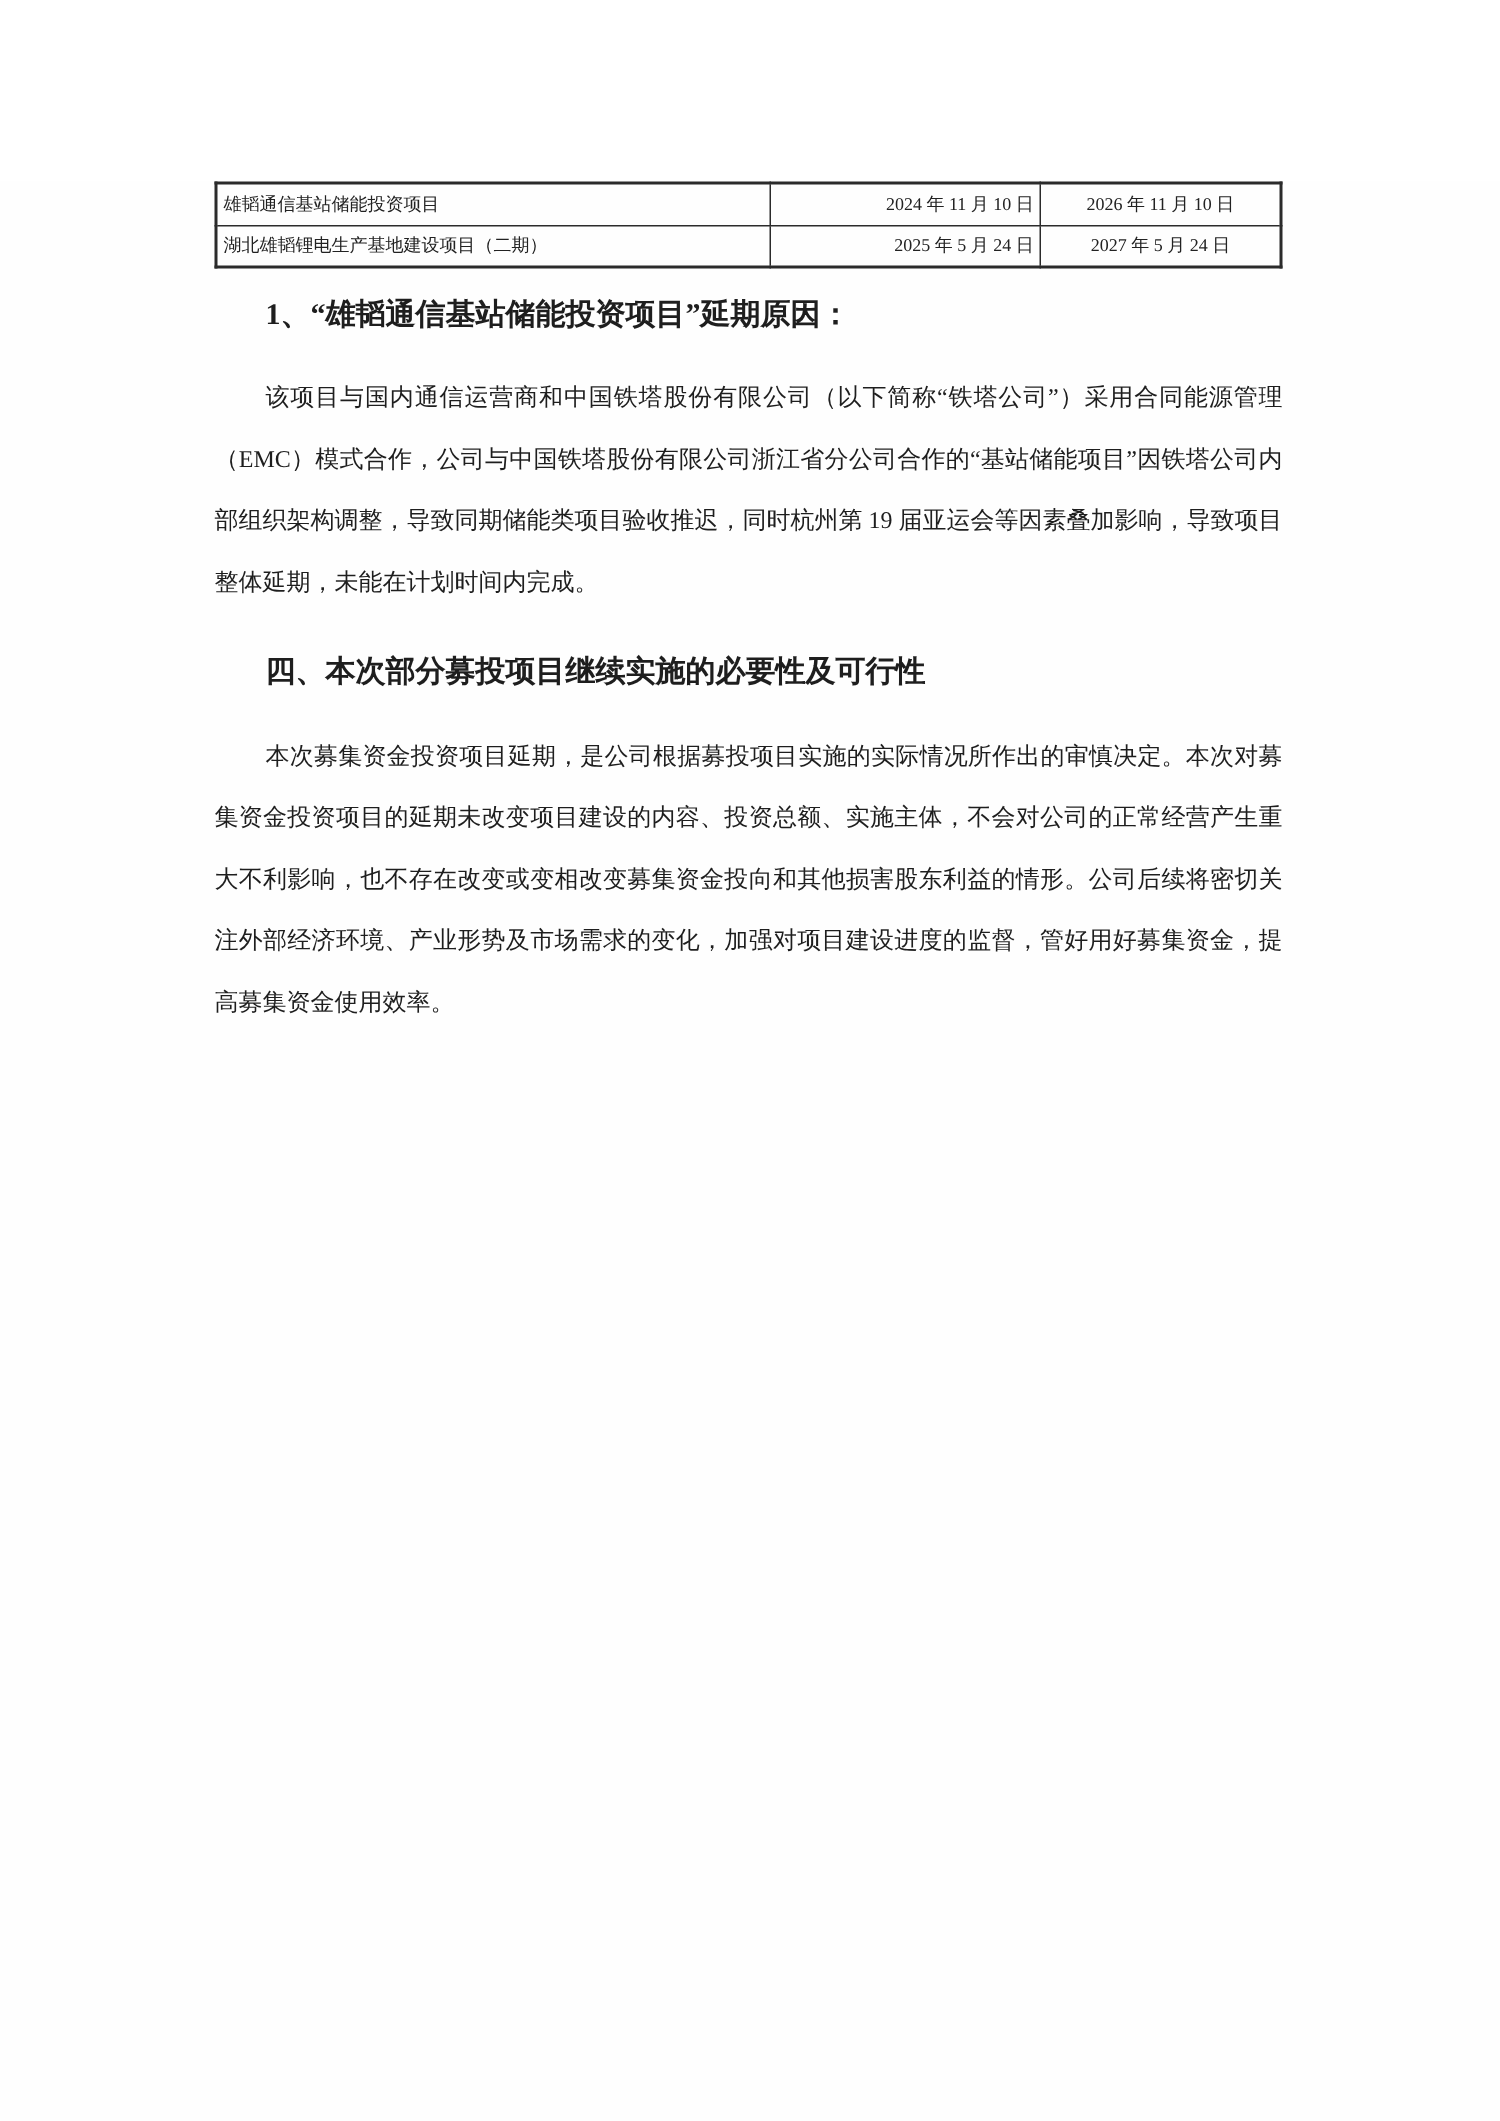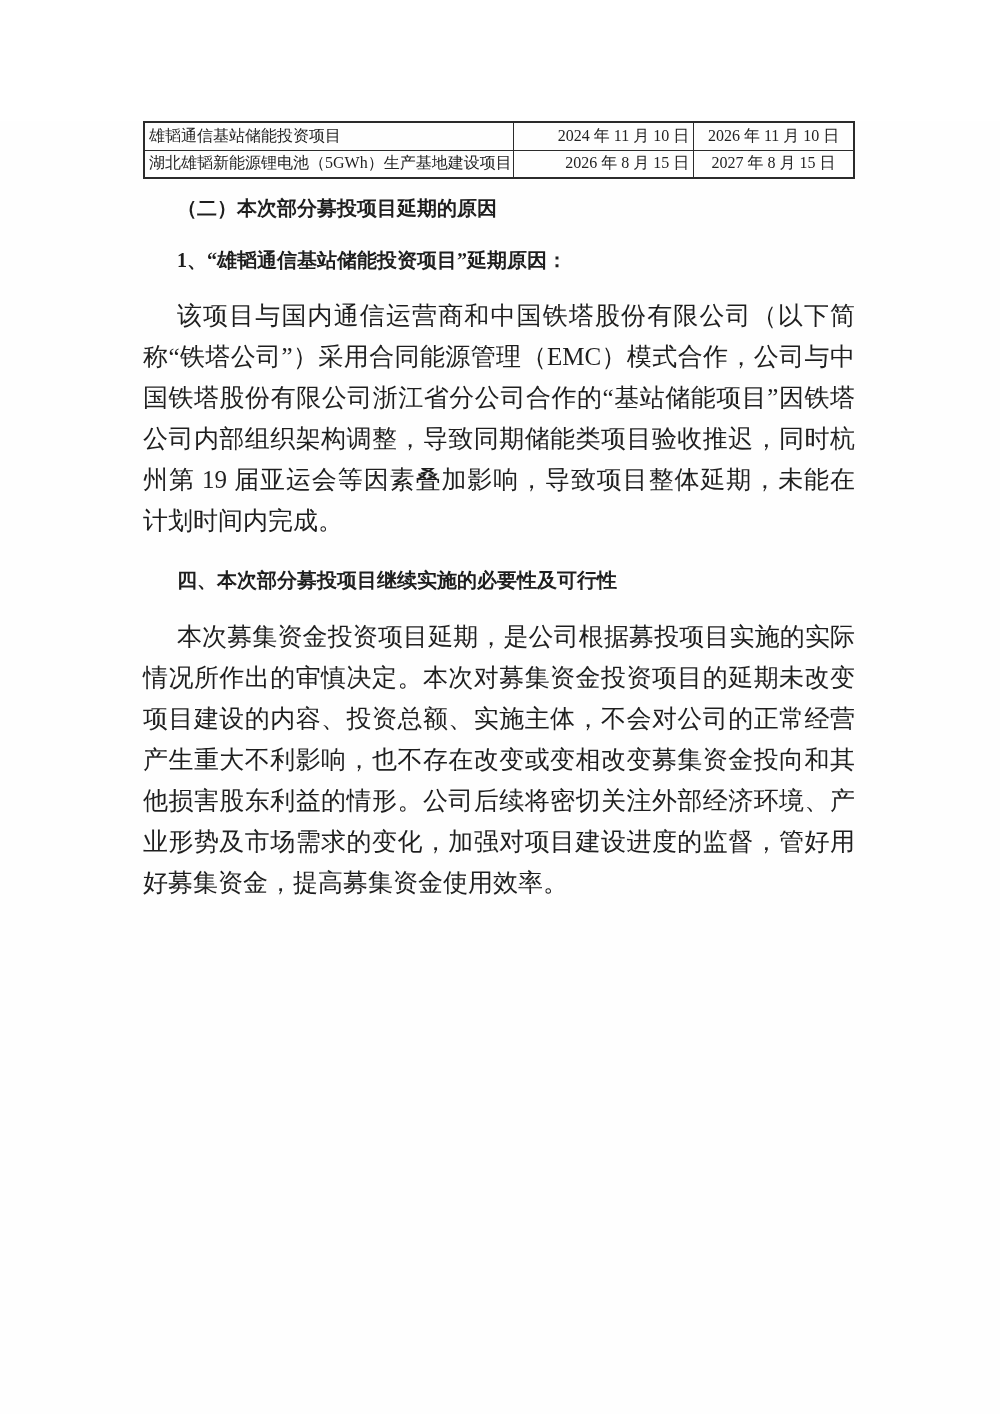--- a/index.html
+++ b/index.html
@@ -16,33 +16,33 @@
   table.delay-table {
     width: 712px;
     margin-top: 121px;
     border-collapse: collapse;
     border: 2px solid #2b2b2b;
     table-layout: fixed;
   }
   table.delay-table td {
     border: 1px solid #2b2b2b;
     height: 28px;
-    font-size: 16px;
+    font-size: 12px;
     color: #222;
     vertical-align: middle;
     padding: 0 4px;
     white-space: nowrap;
     overflow: hidden;
   }
   td.c-project { width: 364px; text-align: left; padding-left: 9px; }
   td.c-date1   { width: 178px; text-align: right; }
   td.c-date2   { width: 158px; text-align: center; }
 
   .blk {
-    font-size: 25px;
+    font-size: 16px;
     line-height: 41px;
     text-align: justify;
     text-indent: 34px;
     color: #1e1e1e;
   }
   .bold { font-weight: bold; font-size: 20px; }
 
   .h-sec1 { margin-top: 9px;  }
   .h-sub1 { margin-top: 11px; }
   .para-1 { margin-top: 14px; }
@@ -59,28 +59,27 @@
   <div class="content">
 
     <table class="delay-table">
       <tbody>
         <tr>
           <td class="c-project">雄韬通信基站储能投资项目</td>
           <td class="c-date1">2024 年 11 月 10 日</td>
           <td class="c-date2">2026 年 11 月 10 日</td>
         </tr>
         <tr>
-          <td class="c-project">湖北雄韬新能源锂电池（5GWh）生产基地建设项目</td>
-          <td class="c-date1">2026 年 8 月 15 日</td>
-          <td class="c-date2">2027 年 8 月 15 日</td>
+          <td class="c-project">湖北雄韬锂电生产基地建设项目（二期）</td>
+          <td class="c-date1">2025 年 5 月 24 日</td>
+          <td class="c-date2">2027 年 5 月 24 日</td>
         </tr>
       </tbody>
     </table>
 
-    <div class="blk bold h-sec1">（二）本次部分募投项目延期的原因</div>
 
     <div class="blk bold h-sub1">1、“雄韬通信基站储能投资项目”延期原因：</div>
 
     <div class="blk para-1">该项目与国内通信运营商和中国铁塔股份有限公司（以下简称“铁塔公司”）采用合同能源管理（EMC）模式合作，公司与中国铁塔股份有限公司浙江省分公司合作的“基站储能项目”因铁塔公司内部组织架构调整，导致同期储能类项目验收推迟，同时杭州第 19 届亚运会等因素叠加影响，导致项目整体延期，未能在计划时间内完成。</div>
 
 
 
 
     <div class="blk bold h-four">四、本次部分募投项目继续实施的必要性及可行性</div>
 

